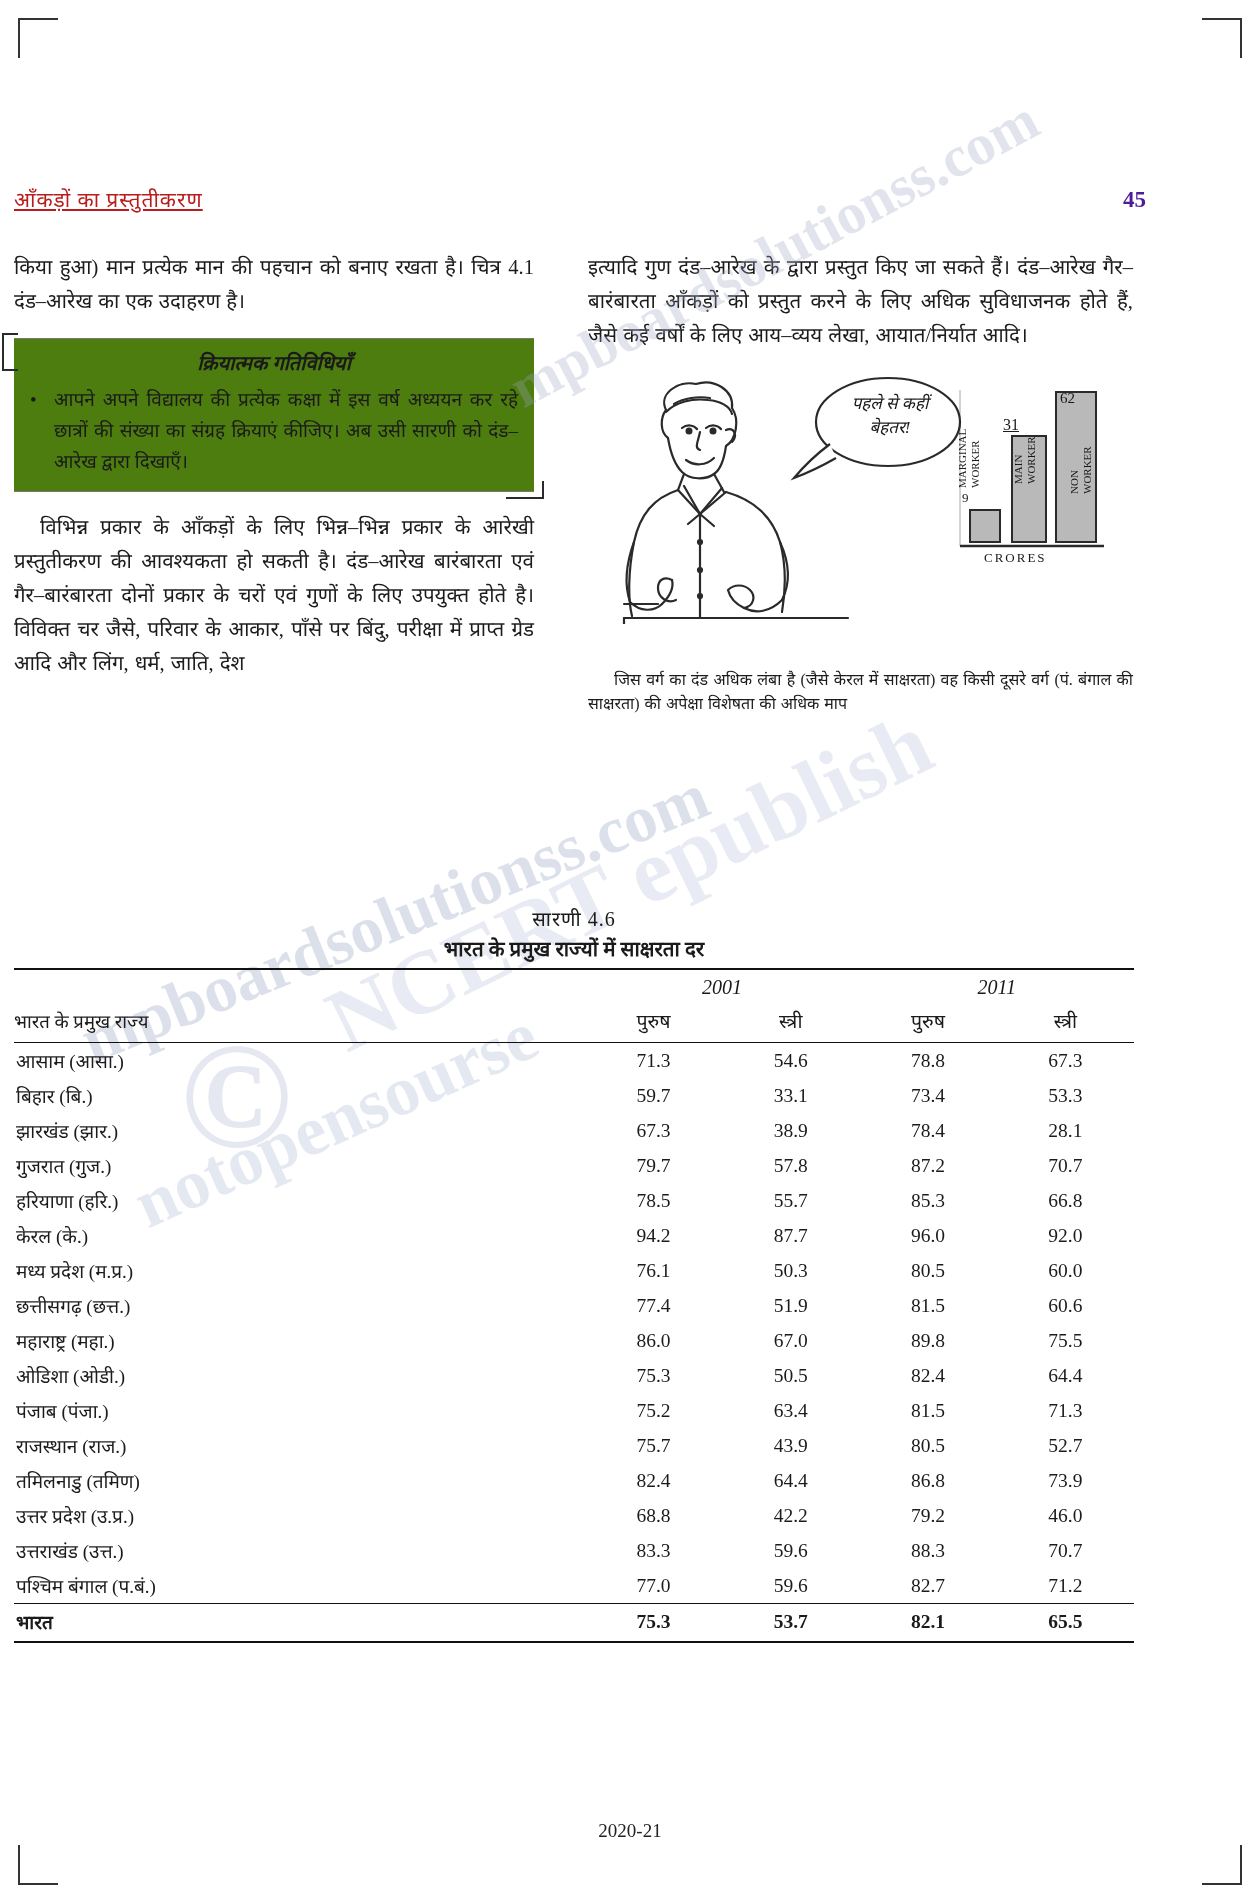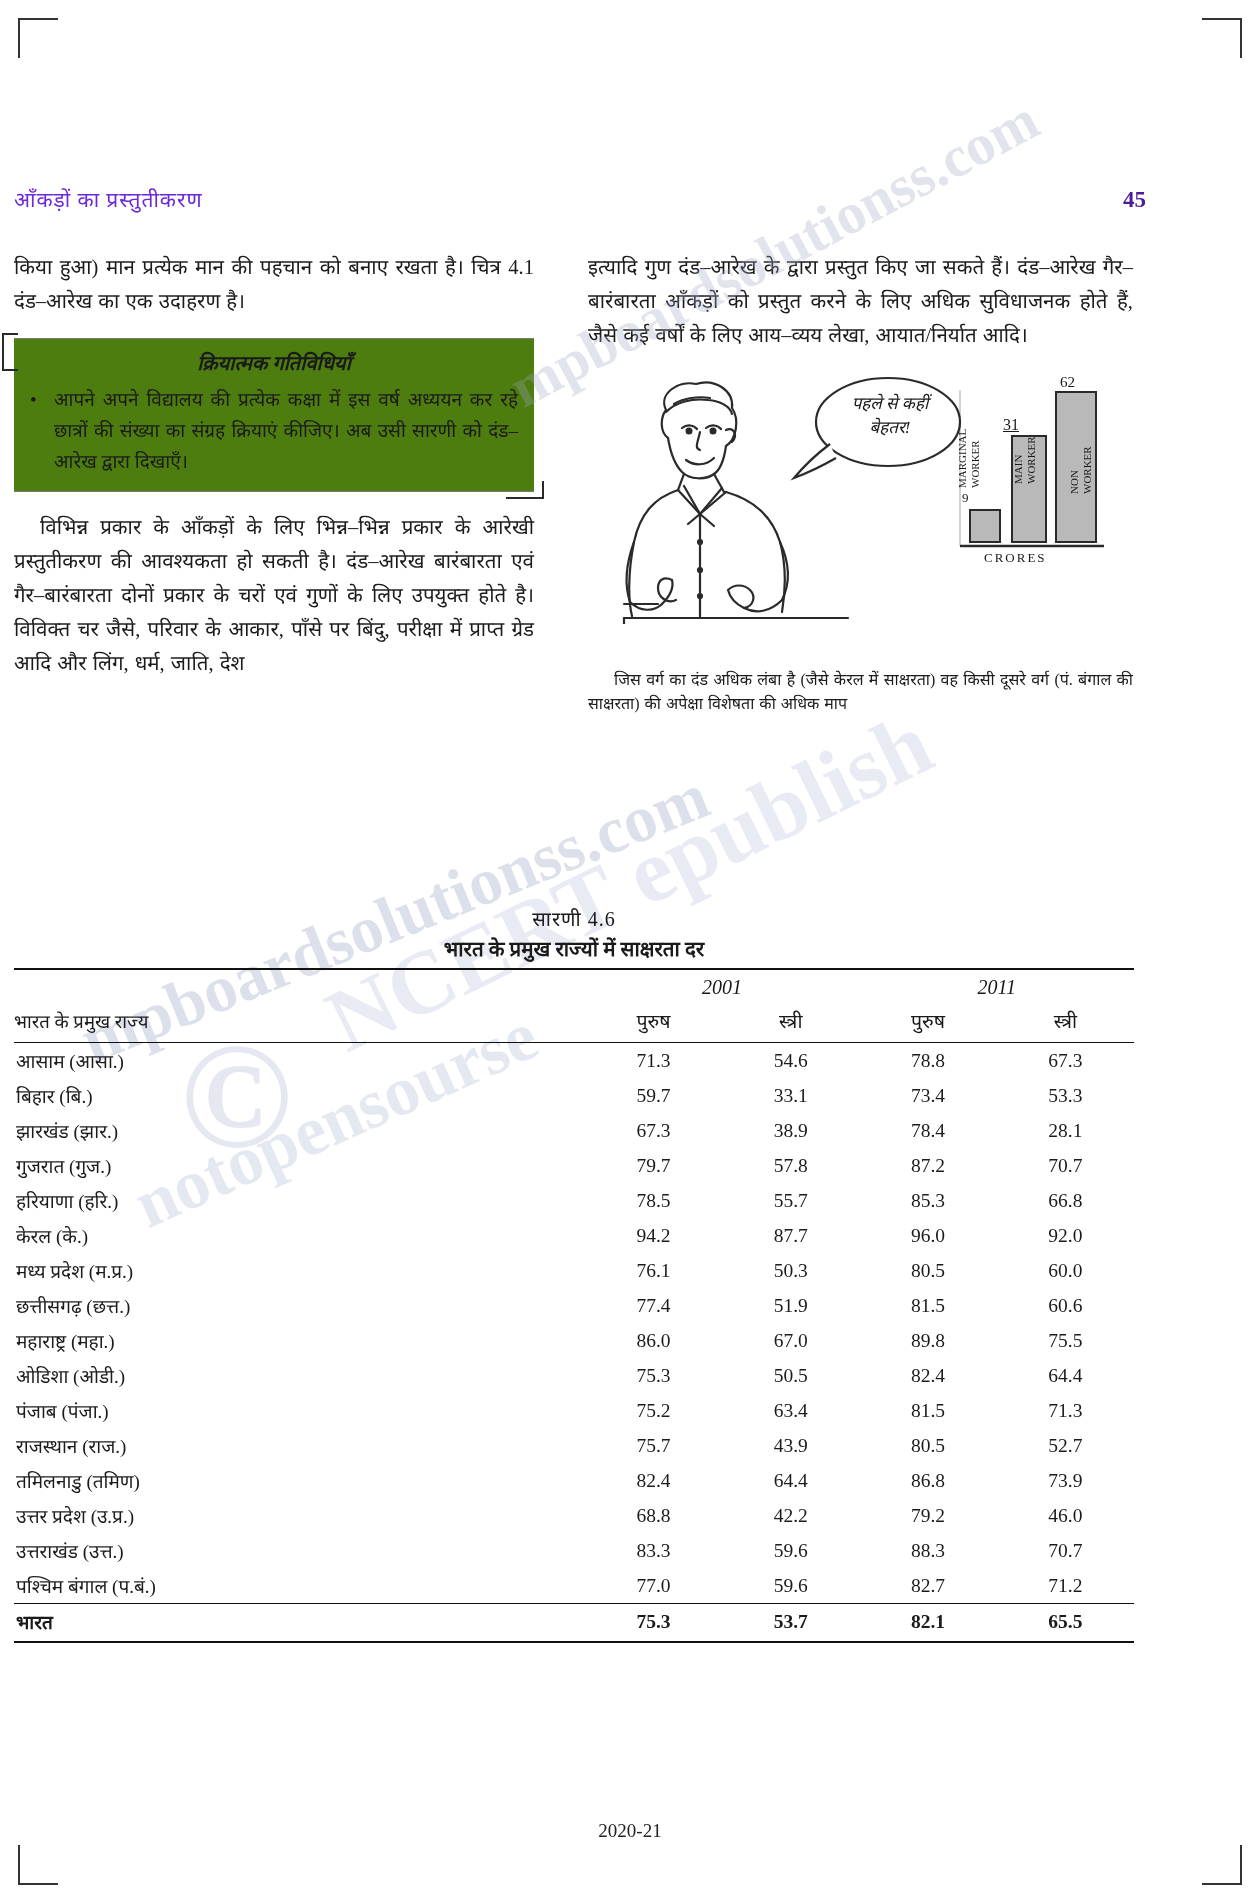--- a/index.html
+++ b/index.html
@@ -43,21 +43,22 @@
     left: 14px;
     top: 185px;
     width: 1132px;
     display: flex;
     justify-content: space-between;
     align-items: baseline;
   }
   .hdr-title {
     font-size: 21px;
     letter-spacing: 1px;
-    color: #6d28d9;
+    color: #b91c1c;
+    text-decoration: underline;
   }
   .hdr-page {
     font-size: 23px;
     font-weight: bold;
     color: #4c1d95;
   }
 
   
   .col-left {
     position: absolute;
@@ -351,21 +352,21 @@
           <rect x="468" y="18" width="40" height="150" fill="#b9b9b9" stroke="#2a2a2a" stroke-width="2"></rect>
           <path d="M372 172 L516 172" stroke="#2a2a2a" stroke-width="2.4" fill="none"></path>
           <path d="M372 172 L372 16" stroke="#2a2a2a" stroke-width="1.2" fill="none" opacity="0.35"></path>
         </g>
       </svg>
 
       <div style="position:absolute; left:248px; top:18px; width:108px; text-align:center; font-size:17px; line-height:24px; font-style:italic;">पहले से कहीं बेहतर!</div>
 
       <div style="position:absolute; left:374px; top:116px; font-size:13px;">9</div>
       <div style="position:absolute; left:415px; top:42px; font-size:16px;text-decoration:underline;">31</div>
-      <div style="position:absolute; left:472px; top:0px; font-size:15px;">62</div>
+      <div style="position:absolute; left:472px; top:16px; font-size:15px;">62</div>
 
       <div style="position:absolute; left:368px; top:114px; width:48px; font-size:11px; line-height:13px; transform:rotate(-90deg); transform-origin:left top; text-align:left;">MARGINAL WORKER</div>
       <div style="position:absolute; left:424px; top:110px; width:60px; font-size:11px; line-height:13px; transform:rotate(-90deg); transform-origin:left top;">MAIN WORKER</div>
       <div style="position:absolute; left:480px; top:120px; width:70px; font-size:11px; line-height:13px; transform:rotate(-90deg); transform-origin:left top;">NON WORKER</div>
 
       <div style="position:absolute; left:396px; top:176px; font-size:13px; letter-spacing:2px;">CRORES</div>
     </div>
 
     <p class="para indent fig-caption-right">जिस वर्ग का दंड अधिक लंबा है (जैसे केरल में साक्षरता) वह किसी दूसरे वर्ग (पं. बंगाल की साक्षरता) की अपेक्षा विशेषता की अधिक माप</p>
   </div>

